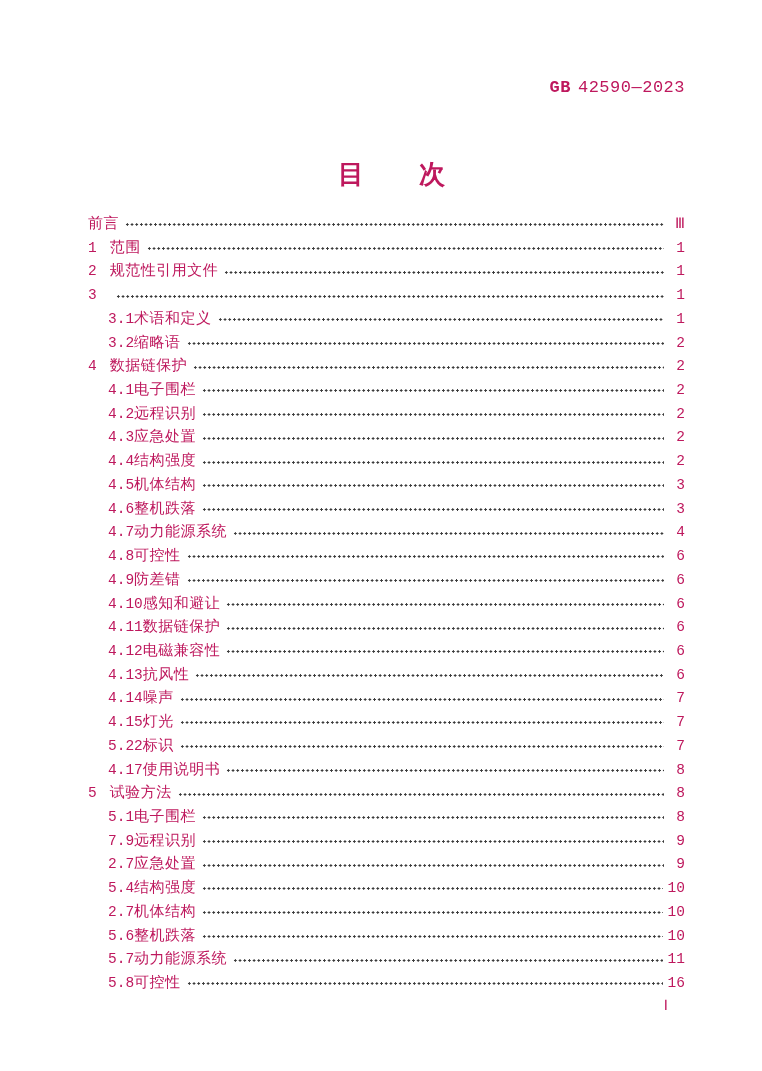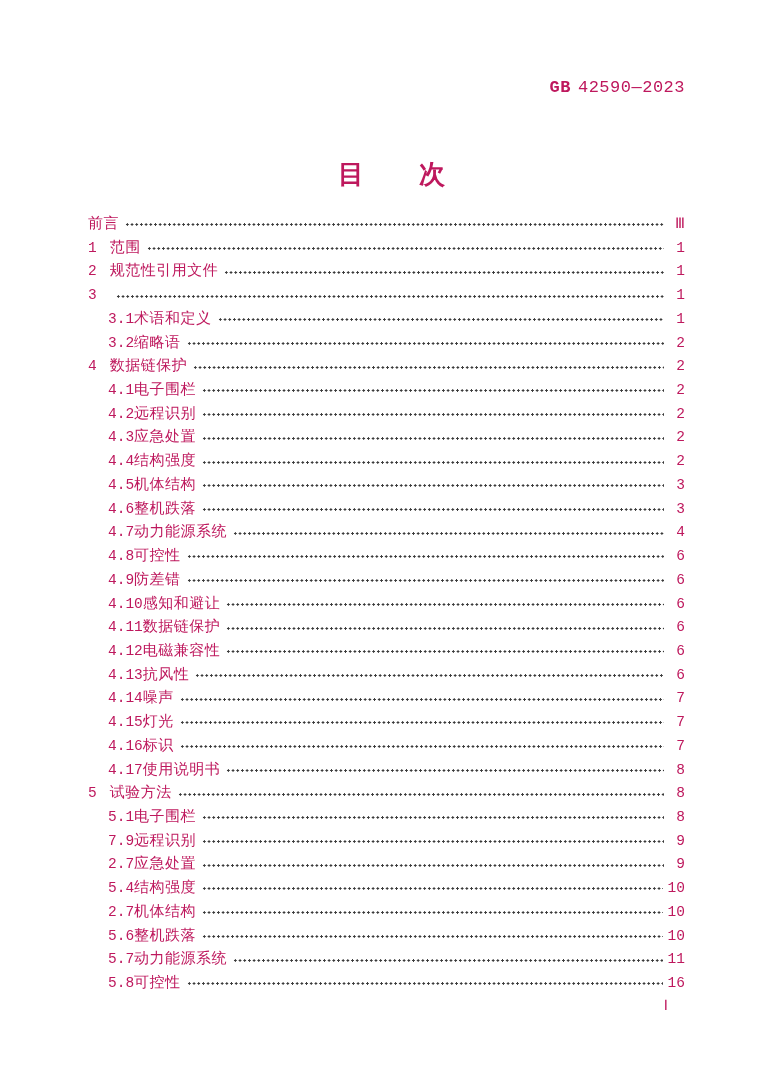--- a/index.html
+++ b/index.html
@@ -225,21 +225,21 @@
         <span class="leader"></span>
         <span class="pg">7</span>
       </div>
       <div class="toc-row sub">
         <span class="num">4.15</span>
         <span class="label">灯光</span>
         <span class="leader"></span>
         <span class="pg">7</span>
       </div>
       <div class="toc-row sub">
-        <span class="num">4.16</span>
+        <span class="num">5.22</span>
         <span class="label">标识</span>
         <span class="leader"></span>
         <span class="pg">7</span>
       </div>
       <div class="toc-row sub">
         <span class="num">4.17</span>
         <span class="label">使用说明书</span>
         <span class="leader"></span>
         <span class="pg">8</span>
       </div>

